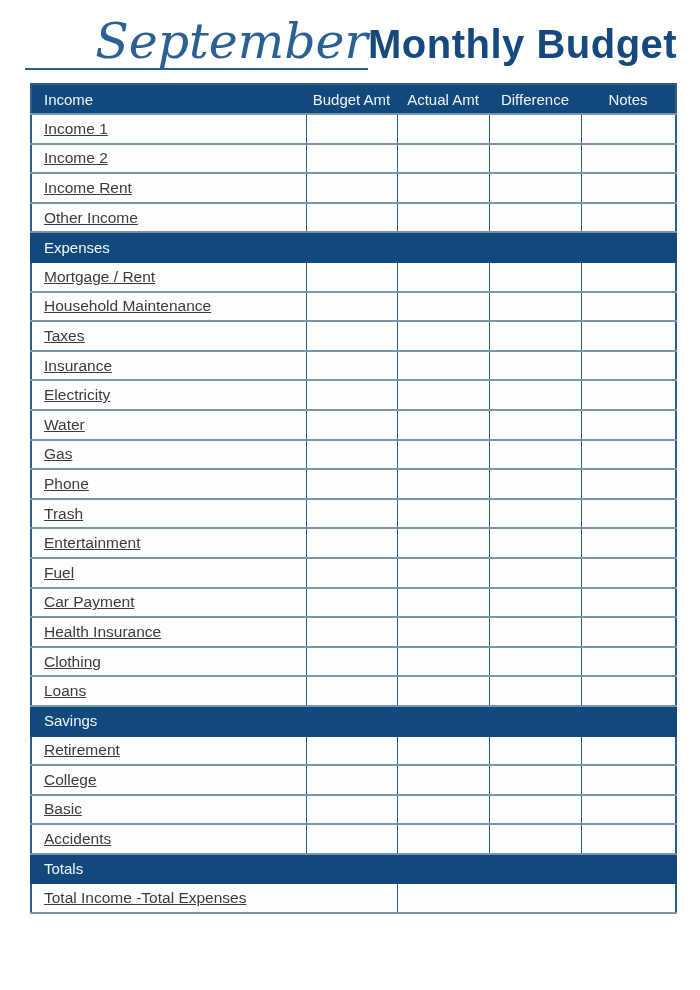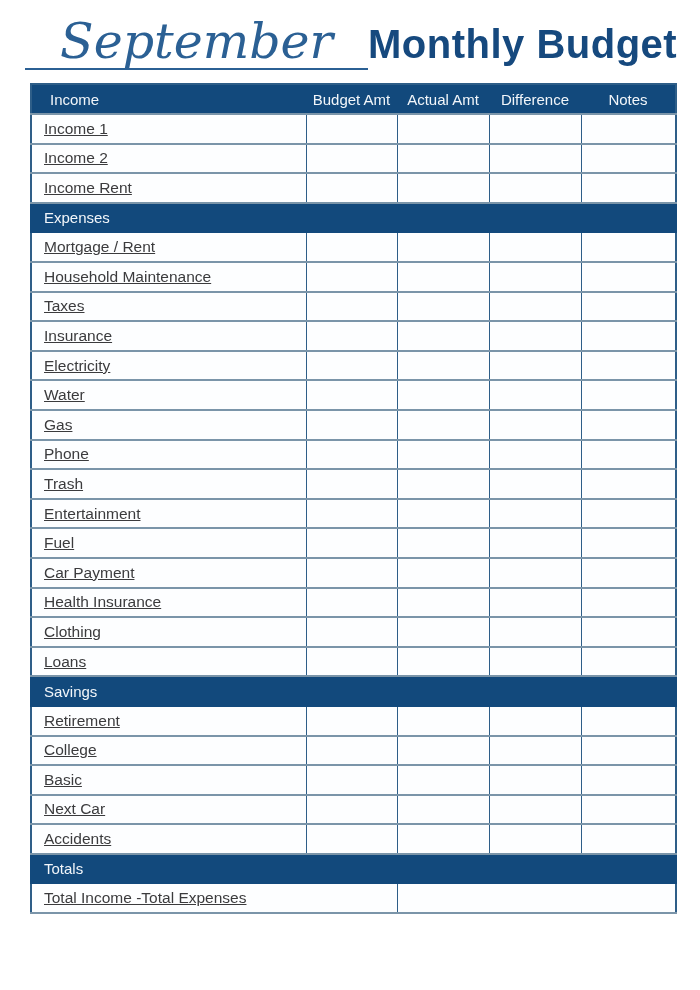--- a/index.html
+++ b/index.html
@@ -6,21 +6,21 @@
   body{
     width:700px;height:990px;background:#ffffff;
     font-family:"Liberation Sans", sans-serif;
     overflow:hidden;
   }
   .header{
     display:flex;align-items:flex-end;
     margin:16px 12px 0 25px;
   }
   .month-block{
-    width:343px;text-align:center;
+    width:343px;text-align:right;
     border-bottom:2px solid var(--script_blue,#2B6094);
     padding-bottom:1px;
   }
   .month{
     font-family:"DejaVu Serif", serif;font-style:italic;
     font-size:49px;line-height:1.05;
     color:var(--script_blue,#2B6094);
   }
   .page-title{
     flex:1;text-align:left;
@@ -34,21 +34,21 @@
     border-collapse:collapse;
     border:2.5px solid var(--v_border,#2E5E88);
   }
   tr{height:29.6px;}
   th{
     background:var(--navy,#12497C);
     color:var(--header_text,#F2F6FA);
     font-weight:normal;font-size:15px;
     padding:0;text-align:center;
   }
-  th.label-col{text-align:left;padding-left:18px;}
+  th.label-col{text-align:left;padding-left:12px;}
   td{
     padding:0;background:#fdfeff;
     border-top:2px solid var(--h_border,#7B95A9);
     border-bottom:2px solid var(--h_border,#7B95A9);
     border-left:1.5px solid var(--v_border,#2E5E88);
     border-right:1.5px solid var(--v_border,#2E5E88);
     font-size:15.5px;color:var(--row_text,#3B3B3D);
   }
   td.label-cell{text-align:left;padding-left:12px;text-decoration:underline;}
   tr.section-row td{
@@ -100,20 +100,27 @@
         <td></td>
         <td></td>
       </tr>
       <tr>
         <td class="label-cell">Income Rent</td>
         <td></td>
         <td></td>
         <td></td>
         <td></td>
       </tr>
+      <tr>
+        <td class="label-cell">Other Income</td>
+        <td></td>
+        <td></td>
+        <td></td>
+        <td></td>
+      </tr>
       <tr class="section-row">
         <td colspan="5">Expenses</td>
       </tr>
       <tr>
         <td class="label-cell">Mortgage / Rent</td>
         <td></td>
         <td></td>
         <td></td>
         <td></td>
       </tr>
@@ -227,27 +234,20 @@
       </tr>
       <tr>
         <td class="label-cell">College</td>
         <td></td>
         <td></td>
         <td></td>
         <td></td>
       </tr>
       <tr>
         <td class="label-cell">Basic</td>
-        <td></td>
-        <td></td>
-        <td></td>
-        <td></td>
-      </tr>
-      <tr>
-        <td class="label-cell">Next Car</td>
         <td></td>
         <td></td>
         <td></td>
         <td></td>
       </tr>
       <tr>
         <td class="label-cell">Accidents</td>
         <td></td>
         <td></td>
         <td></td>

